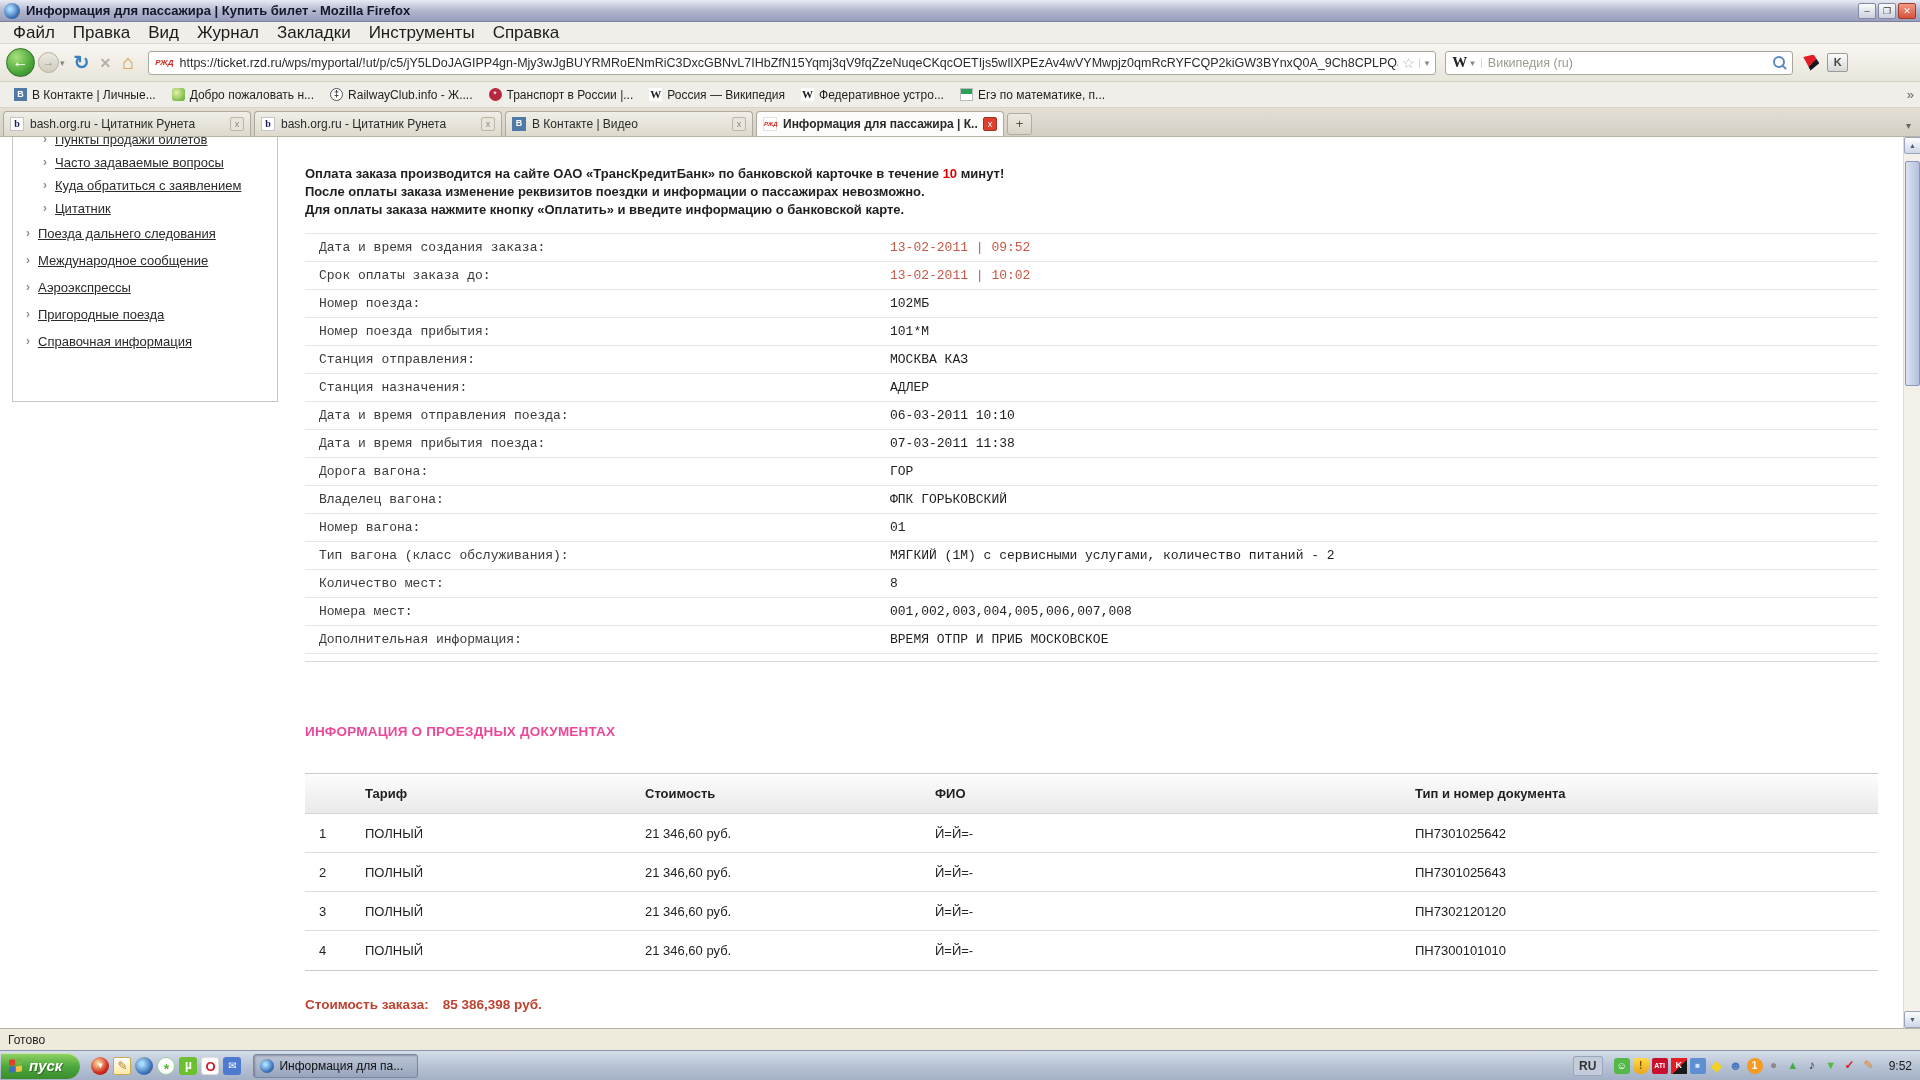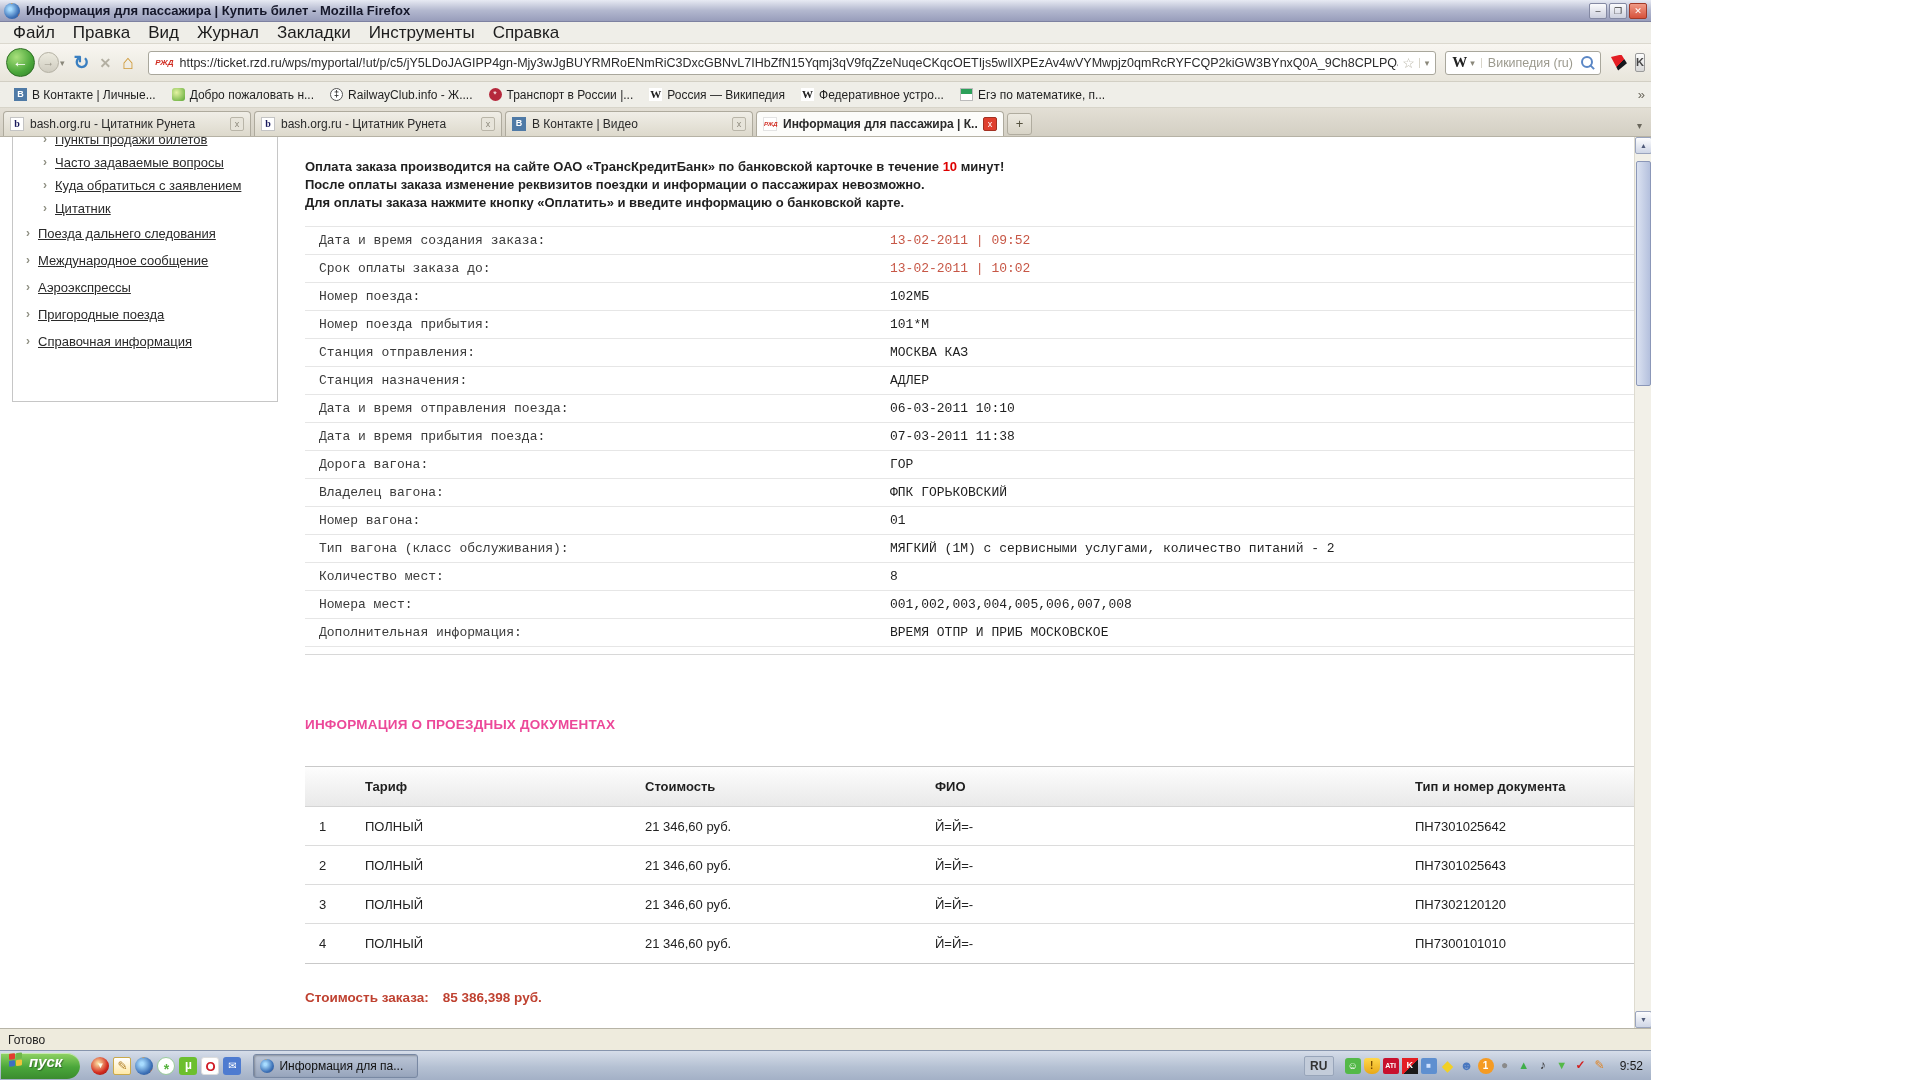--- a/index.html
+++ b/index.html
@@ -1,18 +1,18 @@
 <!DOCTYPE html>
 <html><head>
 <meta charset="utf-8">
 <style>
   * { margin:0; padding:0; box-sizing:border-box; }
   html,body { width:1920px; height:1080px; overflow:hidden; }
   body { font-family:"Liberation Sans", sans-serif; }
-  .screen { position:relative; width:1651px; height:1080px; background:#fff; overflow:hidden; }
+  .screen { position:relative; width:1920px; height:1080px; background:#fff; overflow:hidden; }
 
   
   .titlebar { height:22px; background:linear-gradient(#e7eaf3,#b3b8cf 50%,#989dbb); display:flex; align-items:center; padding:0 4px; border-bottom:1px solid #7d81a0; }
   .titlebar .title { font-size:13px; font-weight:bold; color:#15172a; margin-left:6px; flex:1; white-space:nowrap; overflow:hidden; }
   .winbtns { display:flex; gap:2px; }
   .wbtn { width:18px; height:16px; background:linear-gradient(#fbfbfd,#cdd0de); border:1px solid #8489a3; border-radius:2px; font-size:9px; line-height:14px; text-align:center; color:#333; }
   .wbtn.close { background:linear-gradient(#f09a86,#d6523c); color:#fff; border-color:#a13a28; }
 
   .ff-circle { width:16px; height:16px; border-radius:50%; background:radial-gradient(circle at 38% 38%, #a8dcff 10%, #3c70b6 62%, #274a86); position:relative; overflow:hidden; flex:none; }
   .ff-circle::after { content:''; position:absolute; top:-3px; right:-4px; width:13px; height:13px; border-radius:50%; border:3px solid transparent; border-right-color:#e8701a; border-top-color:#f59b23; transform:rotate(15deg); }
@@ -81,21 +81,21 @@
   
   .sidebar { position:absolute; left:12px; top:0; width:266px; height:265px; background:#fff; border:1px solid #c6c6c6; border-top:none; overflow:hidden; padding-top:0; }
   .side-item { display:flex; gap:8px; font-size:13px; line-height:17px; padding:3px 6px 3px 13px; }
   .side-item.sub { margin-left:17px; padding:3px 6px 3px 13px; }
   .side-item.first { margin-top:-9px; }
   .side-item.top { padding:5px 6px 5px 13px; }
   .side-arrow { color:#8f9083; font-size:12px; font-weight:bold; flex:none; }
   .side-label { color:#2a2a2a; text-decoration:underline; }
 
   
-  .main { position:absolute; left:305px; top:8px; width:1573px; }
+  .main { position:absolute; left:305px; top:15px; width:1573px; }
   .intro { margin-top:13px; font-size:13px; font-weight:bold; color:#1f1f1f; line-height:18px; }
   .red10 { color:#dd0000; }
   .order-rows { margin-top:14px; border-top:1px solid #e6e6e6;font-family:Liberation Mono, monospace; }
   .orow { display:flex; align-items:center; height:28px; border-bottom:1px solid #e6e6e6; font-size:13px; }
   .orow .lbl { width:585px; padding-left:14px; color:#3a3a3a; }
   .orow .val { color:#1f1f1f; }
   .orow.red .val { color:#c75746; }
   .hr-line { margin-top:7px; border-top:1px solid #d8d8d8; }
   .sec-title { margin-top:62px; font-size:13.5px; font-weight:bold; color:#ec4899; letter-spacing:.2px; }
   .doc-table { margin-top:34px; border-top:1px solid #c9c9c9; border-bottom:1px solid #c9c9c9; }
@@ -108,21 +108,21 @@
   .c-fio { width:480px; }
   .c-doc { flex:1; }
   .total { margin-top:26px; font-size:13.5px; font-weight:bold; color:#bf4130; }
   .total .tv { margin-left:14px; }
 
   
   .statusbar { height:22px; background:#eeebdd; border-top:1px solid #b7b4a7; display:flex; align-items:center; padding-left:8px; font-size:12px; color:#222; }
 
   
   .taskbar { height:30px; background:linear-gradient(#d6dde9,#b5c1d3 55%,#a3b0c6); border-top:1px solid #8795ad; display:flex; align-items:center; }
-  .start-btn { height:26px; margin:0 3px 0 1px; padding:0 18px 0 8px; background:linear-gradient(#93d465,#4aa63a 55%,#3a8c2e); border-radius:0 14px 14px 0; display:flex; align-items:flex-start; gap:6px; color:#fff; font-weight:bold; font-style:italic; font-size:15px; box-shadow:inset 0 1px 0 rgba(255,255,255,.5); text-shadow:1px 1px 1px rgba(0,0,0,.35); }
+  .start-btn { height:26px; margin:0 3px 0 1px; padding:0 18px 0 8px; background:linear-gradient(#93d465,#4aa63a 55%,#3a8c2e); border-radius:0 14px 14px 0; display:flex; align-items:center; gap:6px; color:#fff; font-weight:bold; font-style:italic; font-size:15px; box-shadow:inset 0 1px 0 rgba(255,255,255,.5); text-shadow:1px 1px 1px rgba(0,0,0,.35); }
   .flag { width:14px; height:14px; display:grid; grid-template-columns:6px 6px; grid-template-rows:6px 6px; gap:1px; transform:skewY(-6deg); }
   .flag i { border-radius:1px; }
   .flag .f1{background:#e23d2e;} .flag .f2{background:#70b84a;} .flag .f3{background:#3f6fc2;} .flag .f4{background:#efc23a;}
   .ql-wrap { display:flex; align-items:center; gap:4px; padding:0 8px; }
   .ql-ico { width:18px; height:18px; font-size:10px; text-align:center; line-height:17px; flex:none; }
   .ql-dm { background:radial-gradient(circle at 40% 35%, #ffe9a8, #d22b1f 60%, #7d120c); border-radius:50%; color:#ffe; font-size:8px; }
   .ql-note { background:linear-gradient(#fff,#ffe9a8); border:1px solid #caa94a; color:#b07c1f; font-size:12px; border-radius:2px; }
   .ql-ff { border-radius:50%; background:radial-gradient(circle at 38% 38%, #a8dcff 10%, #3c70b6 62%, #274a86); position:relative; overflow:hidden; }
   .ql-ff::after { content:''; position:absolute; top:-3px; right:-4px; width:15px; height:15px; border-radius:50%; border:3px solid transparent; border-right-color:#e8701a; border-top-color:#f59b23; transform:rotate(15deg); }
   .ql-icq { background:#fff; border:1px solid #9c9; border-radius:50%; color:#57b33e; font-weight:bold; font-size:14px; line-height:22px; }

